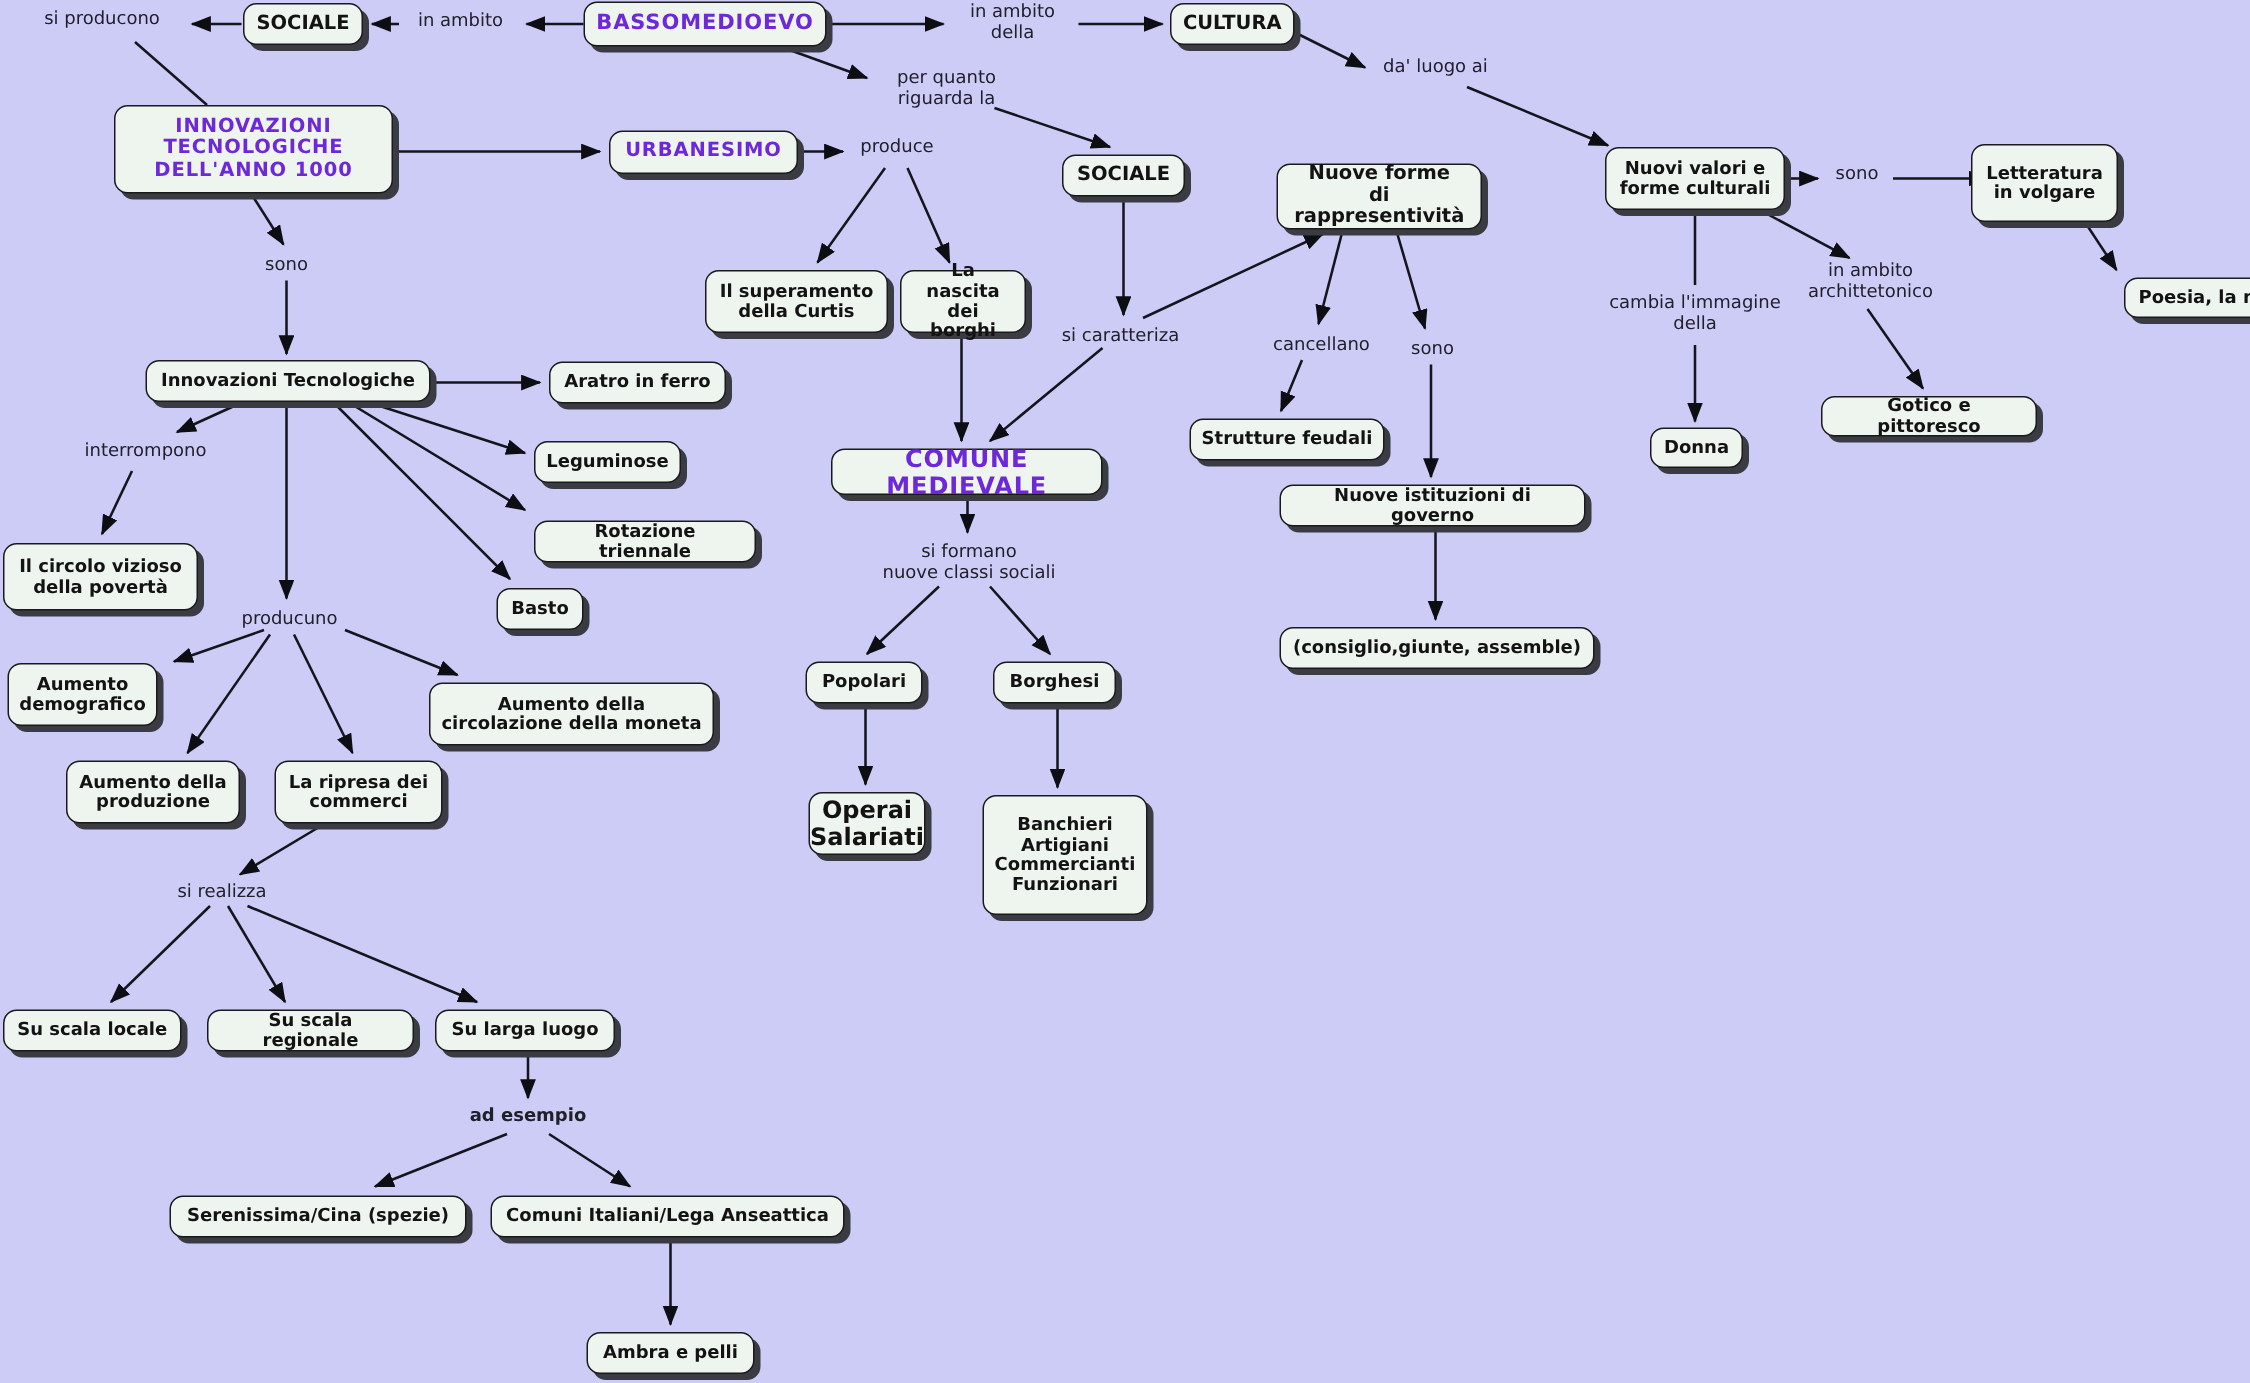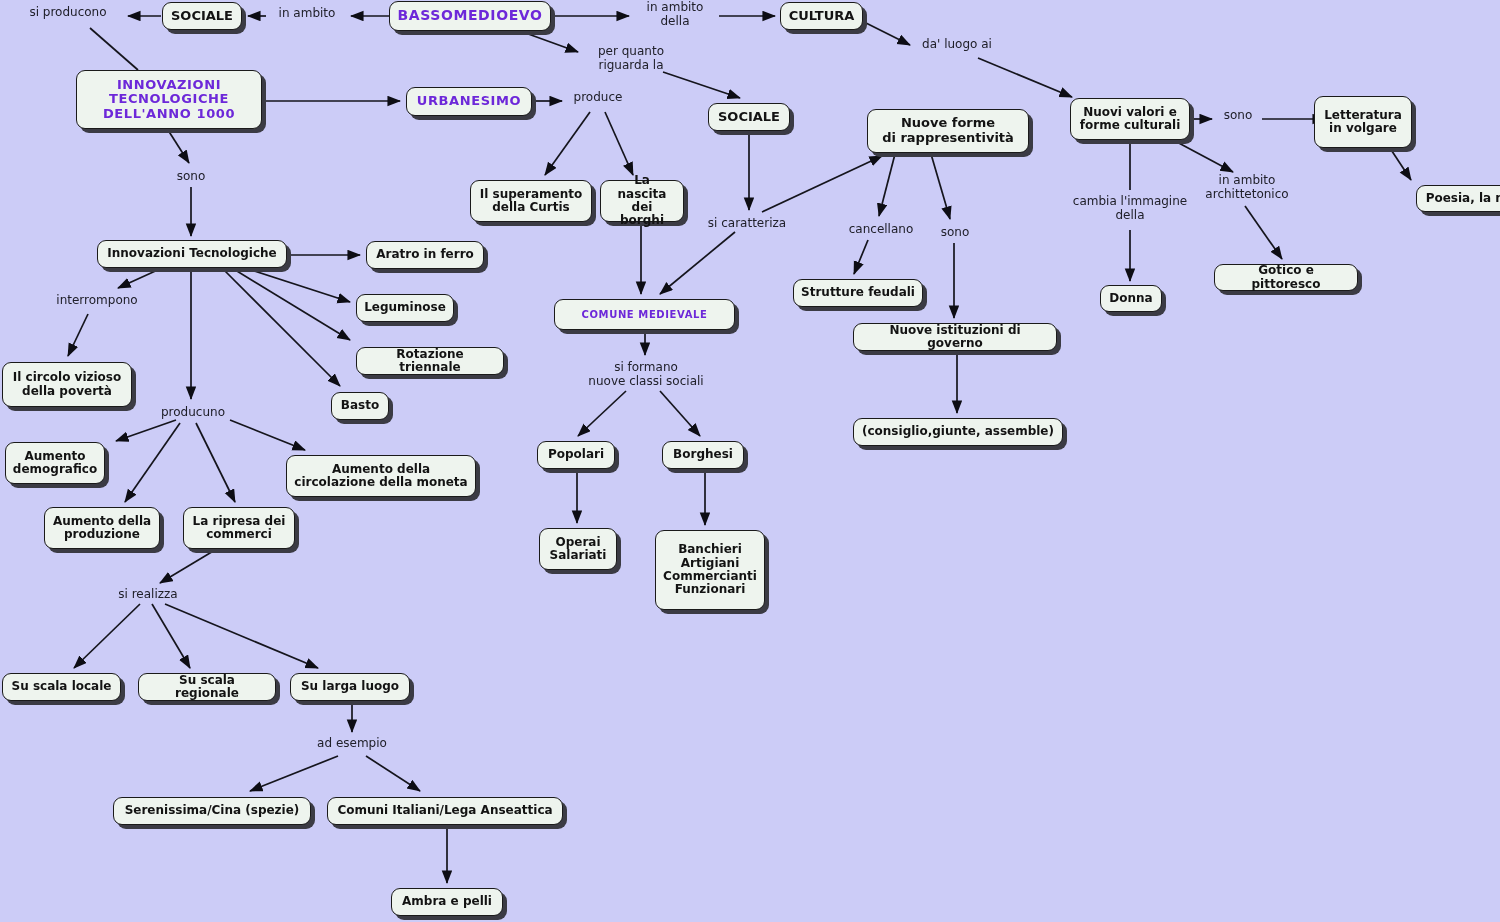--- a/index.html
+++ b/index.html
@@ -126,21 +126,21 @@
   </svg>
   <div id="nodes-group">
       <div class="node" style="left: 162px; top: 2px; width: 80px; height: 28px; font-size: 13px;">SOCIALE</div>
       <div class="node primary" style="left: 389px; top: 1px; width: 162px; height: 30px; font-size: 14px;">BASSOMEDIOEVO</div>
       <div class="node" style="left: 780px; top: 2px; width: 83px; height: 28px; font-size: 13px;">CULTURA</div>
       <div class="node primary" style="left: 76px; top: 70px; width: 186px; height: 59px; font-size: 13px;">INNOVAZIONI
 TECNOLOGICHE
 DELL'ANNO 1000</div>
       <div class="node primary" style="left: 406px; top: 87px; width: 126px; height: 29px; font-size: 13px;">URBANESIMO</div>
       <div class="node" style="left: 708px; top: 103px; width: 82px; height: 28px; font-size: 13px;">SOCIALE</div>
-      <div class="node" style="left: 851px; top: 109px; width: 162px; height: 44px; font-size: 13px; margin-left: 16px;">Nuove forme
+      <div class="node" style="left: 851px; top: 109px; width: 137px; height: 44px; font-size: 13px;">Nuove forme
 di rappresentività</div>
       <div class="node" style="left: 1070px; top: 98px; width: 120px; height: 42px; font-size: 12px;">Nuovi valori e
 forme culturali</div>
       <div class="node" style="left: 1314px; top: 96px; width: 98px; height: 52px; font-size: 12px;">Letteratura
 in volgare</div>
       <div class="node" style="left: 1416px; top: 185px; width: 138px; height: 27px; font-size: 12px;">Poesia, la novella</div>
       <div class="node" style="left: 1214px; top: 264px; width: 144px; height: 27px; font-size: 12px;">Gotico e pittoresco</div>
       <div class="node" style="left: 1100px; top: 285px; width: 62px; height: 27px; font-size: 12px;">Donna</div>
       <div class="node" style="left: 470px; top: 180px; width: 122px; height: 42px; font-size: 12px;">Il superamento
 della Curtis</div>
@@ -160,24 +160,24 @@
       <div class="node" style="left: 183px; top: 507px; width: 112px; height: 42px; font-size: 12px;">La ripresa dei
 commerci</div>
       <div class="node" style="left: 286px; top: 455px; width: 190px; height: 42px; font-size: 12px;">Aumento della
 circolazione della moneta</div>
       <div class="node" style="left: 2px; top: 673px; width: 119px; height: 28px; font-size: 12px;">Su scala locale</div>
       <div class="node" style="left: 138px; top: 673px; width: 138px; height: 28px; font-size: 12px;">Su scala regionale</div>
       <div class="node" style="left: 290px; top: 673px; width: 120px; height: 28px; font-size: 12px;">Su larga luogo</div>
       <div class="node" style="left: 113px; top: 797px; width: 198px; height: 28px; font-size: 12px;">Serenissima/Cina (spezie)</div>
       <div class="node" style="left: 327px; top: 797px; width: 236px; height: 28px; font-size: 12px;">Comuni Italiani/Lega Anseattica</div>
       <div class="node" style="left: 391px; top: 888px; width: 112px; height: 28px; font-size: 12px;">Ambra e pelli</div>
-      <div class="node primary" style="left: 554px; top: 299px; width: 181px; height: 31px; font-size: 10px;">COMUNE MEDIEVALE</div>
+      <div class="node primary" style="left: 554px; top: 299px; width: 181px; height: 31px; font-size: 16px;">COMUNE MEDIEVALE</div>
       <div class="node" style="left: 537px; top: 441px; width: 78px; height: 28px; font-size: 12px;">Popolari</div>
       <div class="node" style="left: 662px; top: 441px; width: 82px; height: 28px; font-size: 12px;">Borghesi</div>
-      <div class="node" style="left: 539px; top: 528px; width: 78px; height: 42px; font-size: 12px;">Operai
+      <div class="node" style="left: 539px; top: 528px; width: 78px; height: 42px; font-size: 16px;">Operai
 Salariati</div>
       <div class="node" style="left: 655px; top: 530px; width: 110px; height: 80px; font-size: 12px;">Banchieri
 Artigiani
 Commercianti
 Funzionari</div>
       <div class="node" style="left: 793px; top: 279px; width: 130px; height: 28px; font-size: 12px;">Strutture feudali</div>
       <div class="node" style="left: 853px; top: 323px; width: 204px; height: 28px; font-size: 12px;">Nuove istituzioni di governo</div>
       <div class="node" style="left: 853px; top: 418px; width: 210px; height: 28px; font-size: 12px;">(consiglio,giunte, assemble)</div>
     </div>
   <div id="labels-group">
@@ -196,15 +196,15 @@
       <div class="link-label" style="left: 1061px; top: 195px; width: 138px; font-size: 12px;">cambia l'immagine
 della</div>
       <div class="link-label" style="left: 700px; top: 217px; width: 94px; font-size: 12px;">si caratteriza</div>
       <div class="link-label" style="left: 841px; top: 223px; width: 80px; font-size: 12px;">cancellano</div>
       <div class="link-label" style="left: 934px; top: 226px; width: 42px; font-size: 12px;">sono</div>
       <div class="link-label" style="left: 47px; top: 294px; width: 100px; font-size: 12px;">interrompono</div>
       <div class="link-label" style="left: 152px; top: 406px; width: 82px; font-size: 12px;">producuno</div>
       <div class="link-label" style="left: 578px; top: 361px; width: 136px; font-size: 12px;">si formano
 nuove classi sociali</div>
       <div class="link-label" style="left: 110px; top: 588px; width: 76px; font-size: 12px;">si realizza</div>
-      <div class="link-label" style="left: 311px; top: 737px; width: 82px; font-size: 12px;">ad esempio</div>
+      <div class="link-label" style="left: 311px; top: 737px; width: 82px; font-size: 12px; font-weight: bold;">ad esempio</div>
     </div>
 </div>
 
 </body></html>

